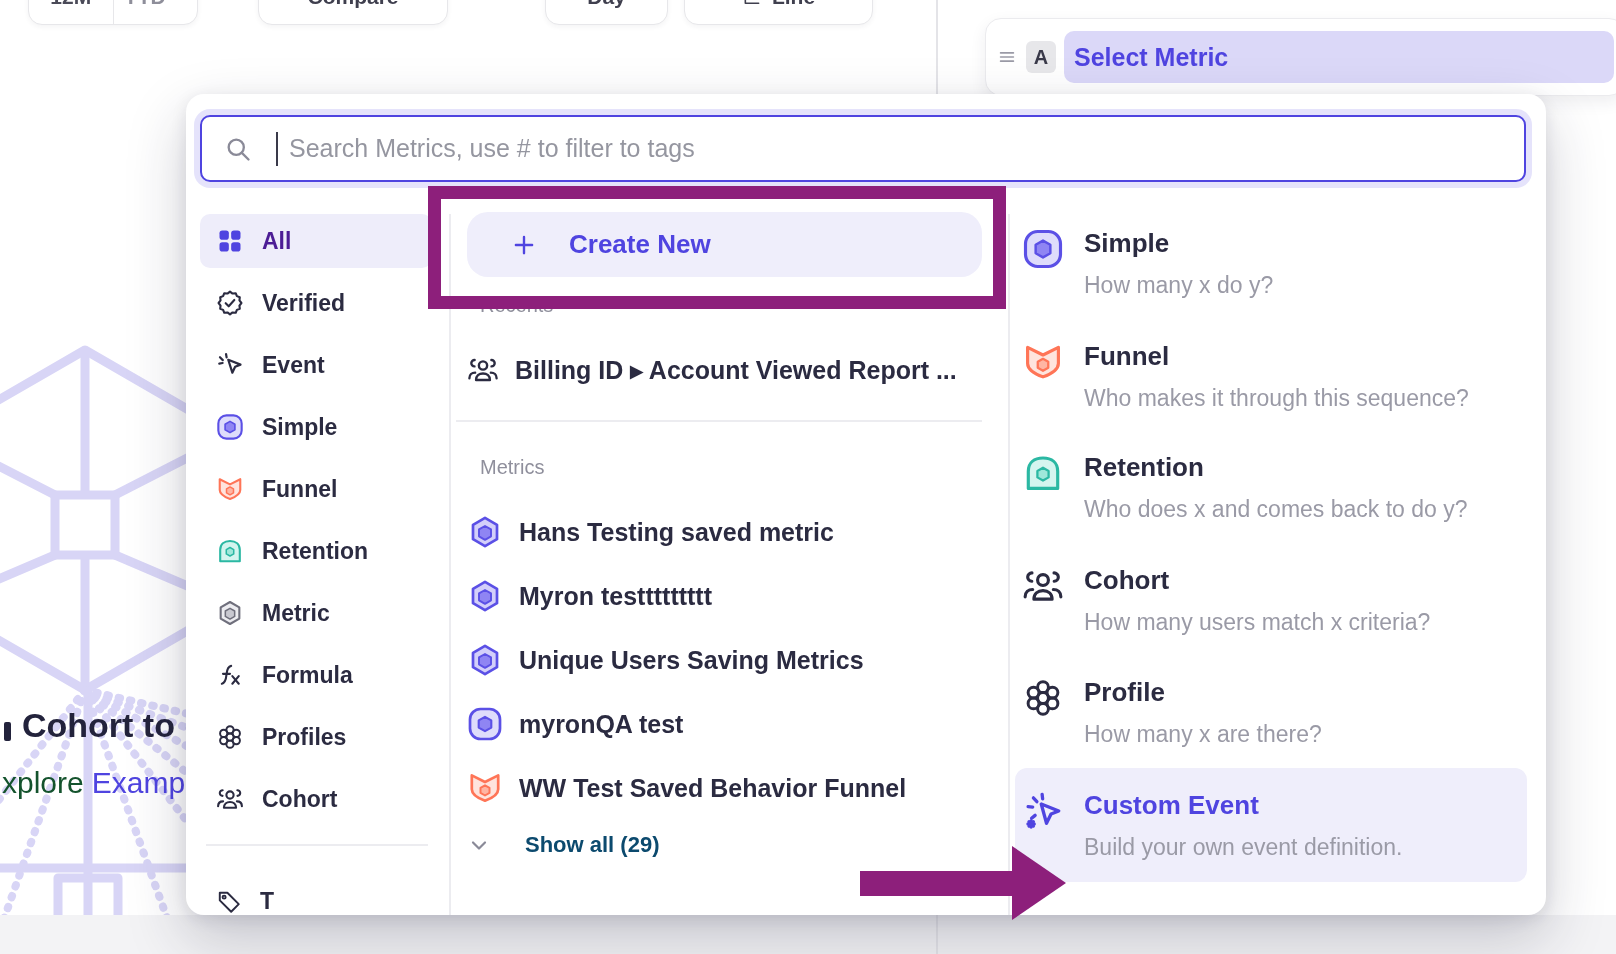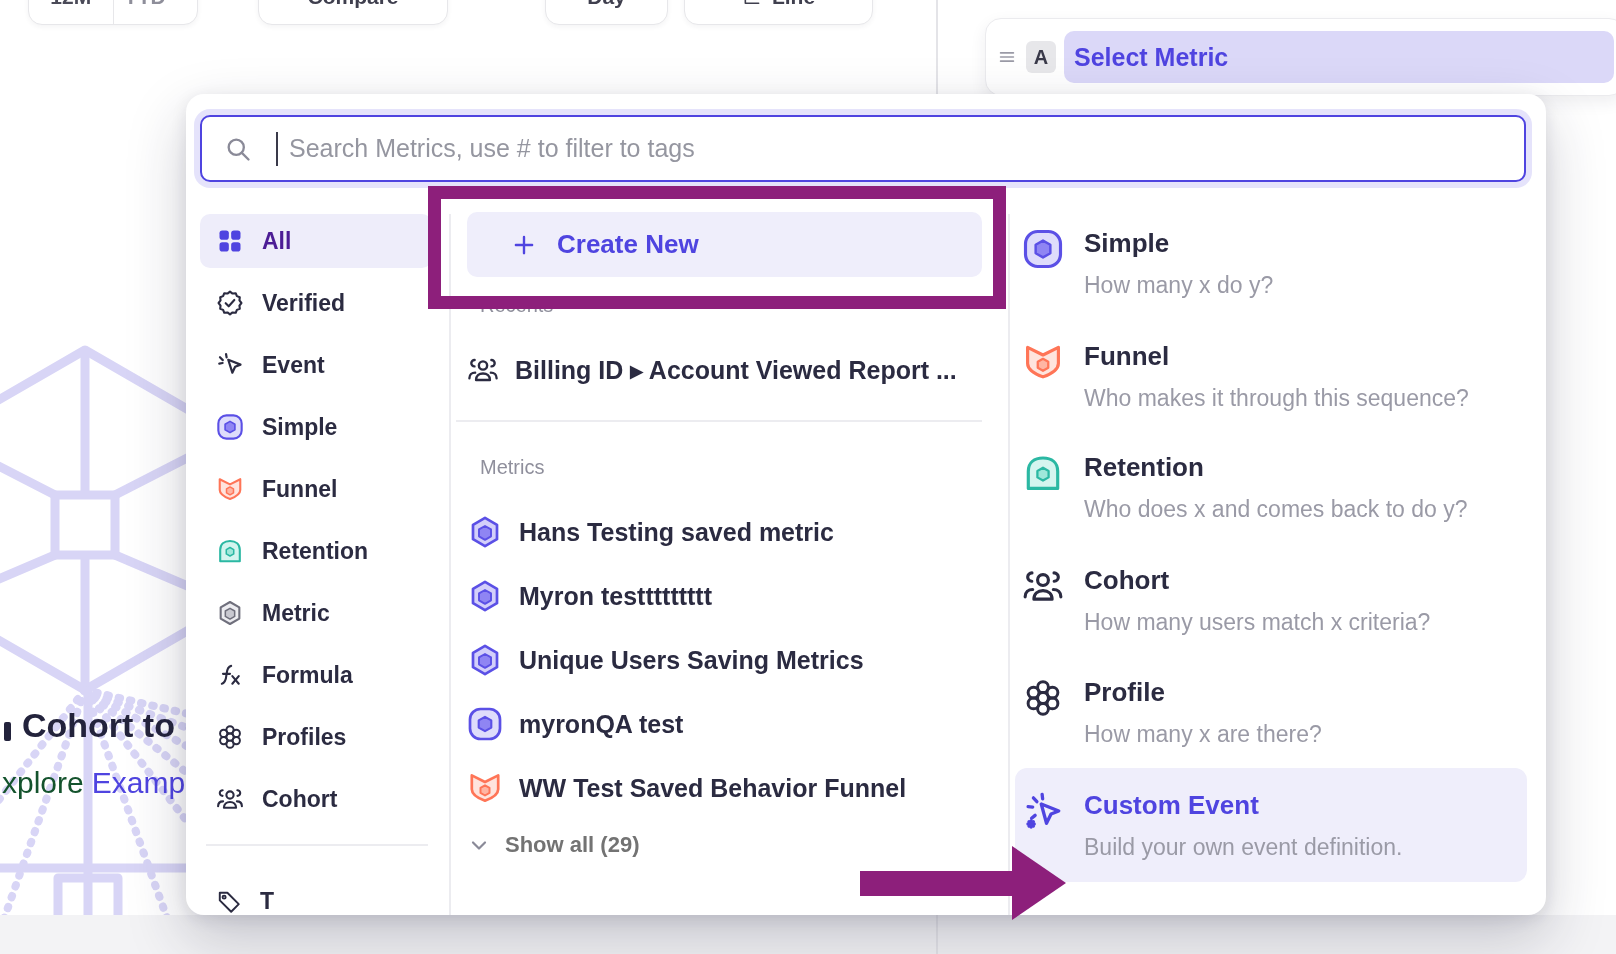--- a/index.html
+++ b/index.html
@@ -82,38 +82,38 @@
   .side-item .ico { width:28px; height:28px; flex:0 0 auto; color:#2b2b41; }
   .side-item.active .ico { color:#4f44e0; }
   .side-divider { height:1.5px; background:#ececf0; margin:14px 4px 10px 6px; }
 
   .col-vline { position:absolute; top:120px; width:1.5px; height:701px; background:#ececf0; }
   .col-vline.first { left:263px; }
   .col-vline.second { left:822px; }
 
   
   .create-new { position:absolute; left:281px; top:118px; width:515px; height:65px;
-                background:#efeefb; border-radius:10px; display:flex; align-items:center;
-                gap:20px; padding-left:44px; color:#4f44e0; font-size:26px; font-weight:600;
+                background:#efeefb; border-radius:21px; display:flex; align-items:center;
+                gap:32px; padding-left:44px; color:#4f44e0; font-size:26px; font-weight:600;
                 cursor:pointer; }
   .create-new .ico { width:26px; height:26px; }
   .list-heading { position:absolute; left:294px; font-size:20px; font-weight:400; color:#8f8f9c; }
   .recents-heading { top:200px; }
   .metrics-heading { top:362px; }
   .mid-row { position:absolute; left:281px; display:flex; align-items:center; cursor:pointer; }
   .recents-row { top:254px; height:44px; gap:16px; }
   .recents-row .ico { width:32px; height:32px; color:#2b2b41; flex:0 0 auto; }
   .mid-row .lbl { font-size:25px; font-weight:600; color:#2b2b41; white-space:nowrap; }
   .mid-divider { position:absolute; left:270px; top:326px; width:526px; height:1.5px; background:#ececf0; }
   .metric-row { height:52px; gap:16px; }
   .metric-row .ico { width:36px; height:36px; flex:0 0 auto; }
   .show-all { position:absolute; left:281px; top:738px; display:flex; align-items:center; gap:14px;
               cursor:pointer; }
   .show-all .ico { width:24px; height:24px; color:#8a8a98; }
-  .show-all .lbl { font-size:22px; font-weight:600; color:#737373; }
+  .show-all .lbl { font-size:22px; font-weight:600; color:#0c4a6e;margin-left:20px; }
 
   
   .type-row { position:absolute; left:836px; width:502px; display:flex; gap:20px; cursor:pointer; }
   .type-row .ico { width:42px; height:42px; flex:0 0 auto; color:#2b2b41; }
   .type-title { font-size:26px; font-weight:700; color:#2b2b41; }
   .type-desc { font-size:23px; font-weight:400; color:#9a9aa6; margin-top:13px; white-space:nowrap; }
   .custom-block { position:absolute; left:829px; top:674px; width:512px; height:114px;
                   background:#efeefb; border-radius:12px; cursor:pointer; }
   .custom-block .type-row { position:absolute; left:7px; top:22px; }
   .custom-block .ico { color:#4f44e0; }

